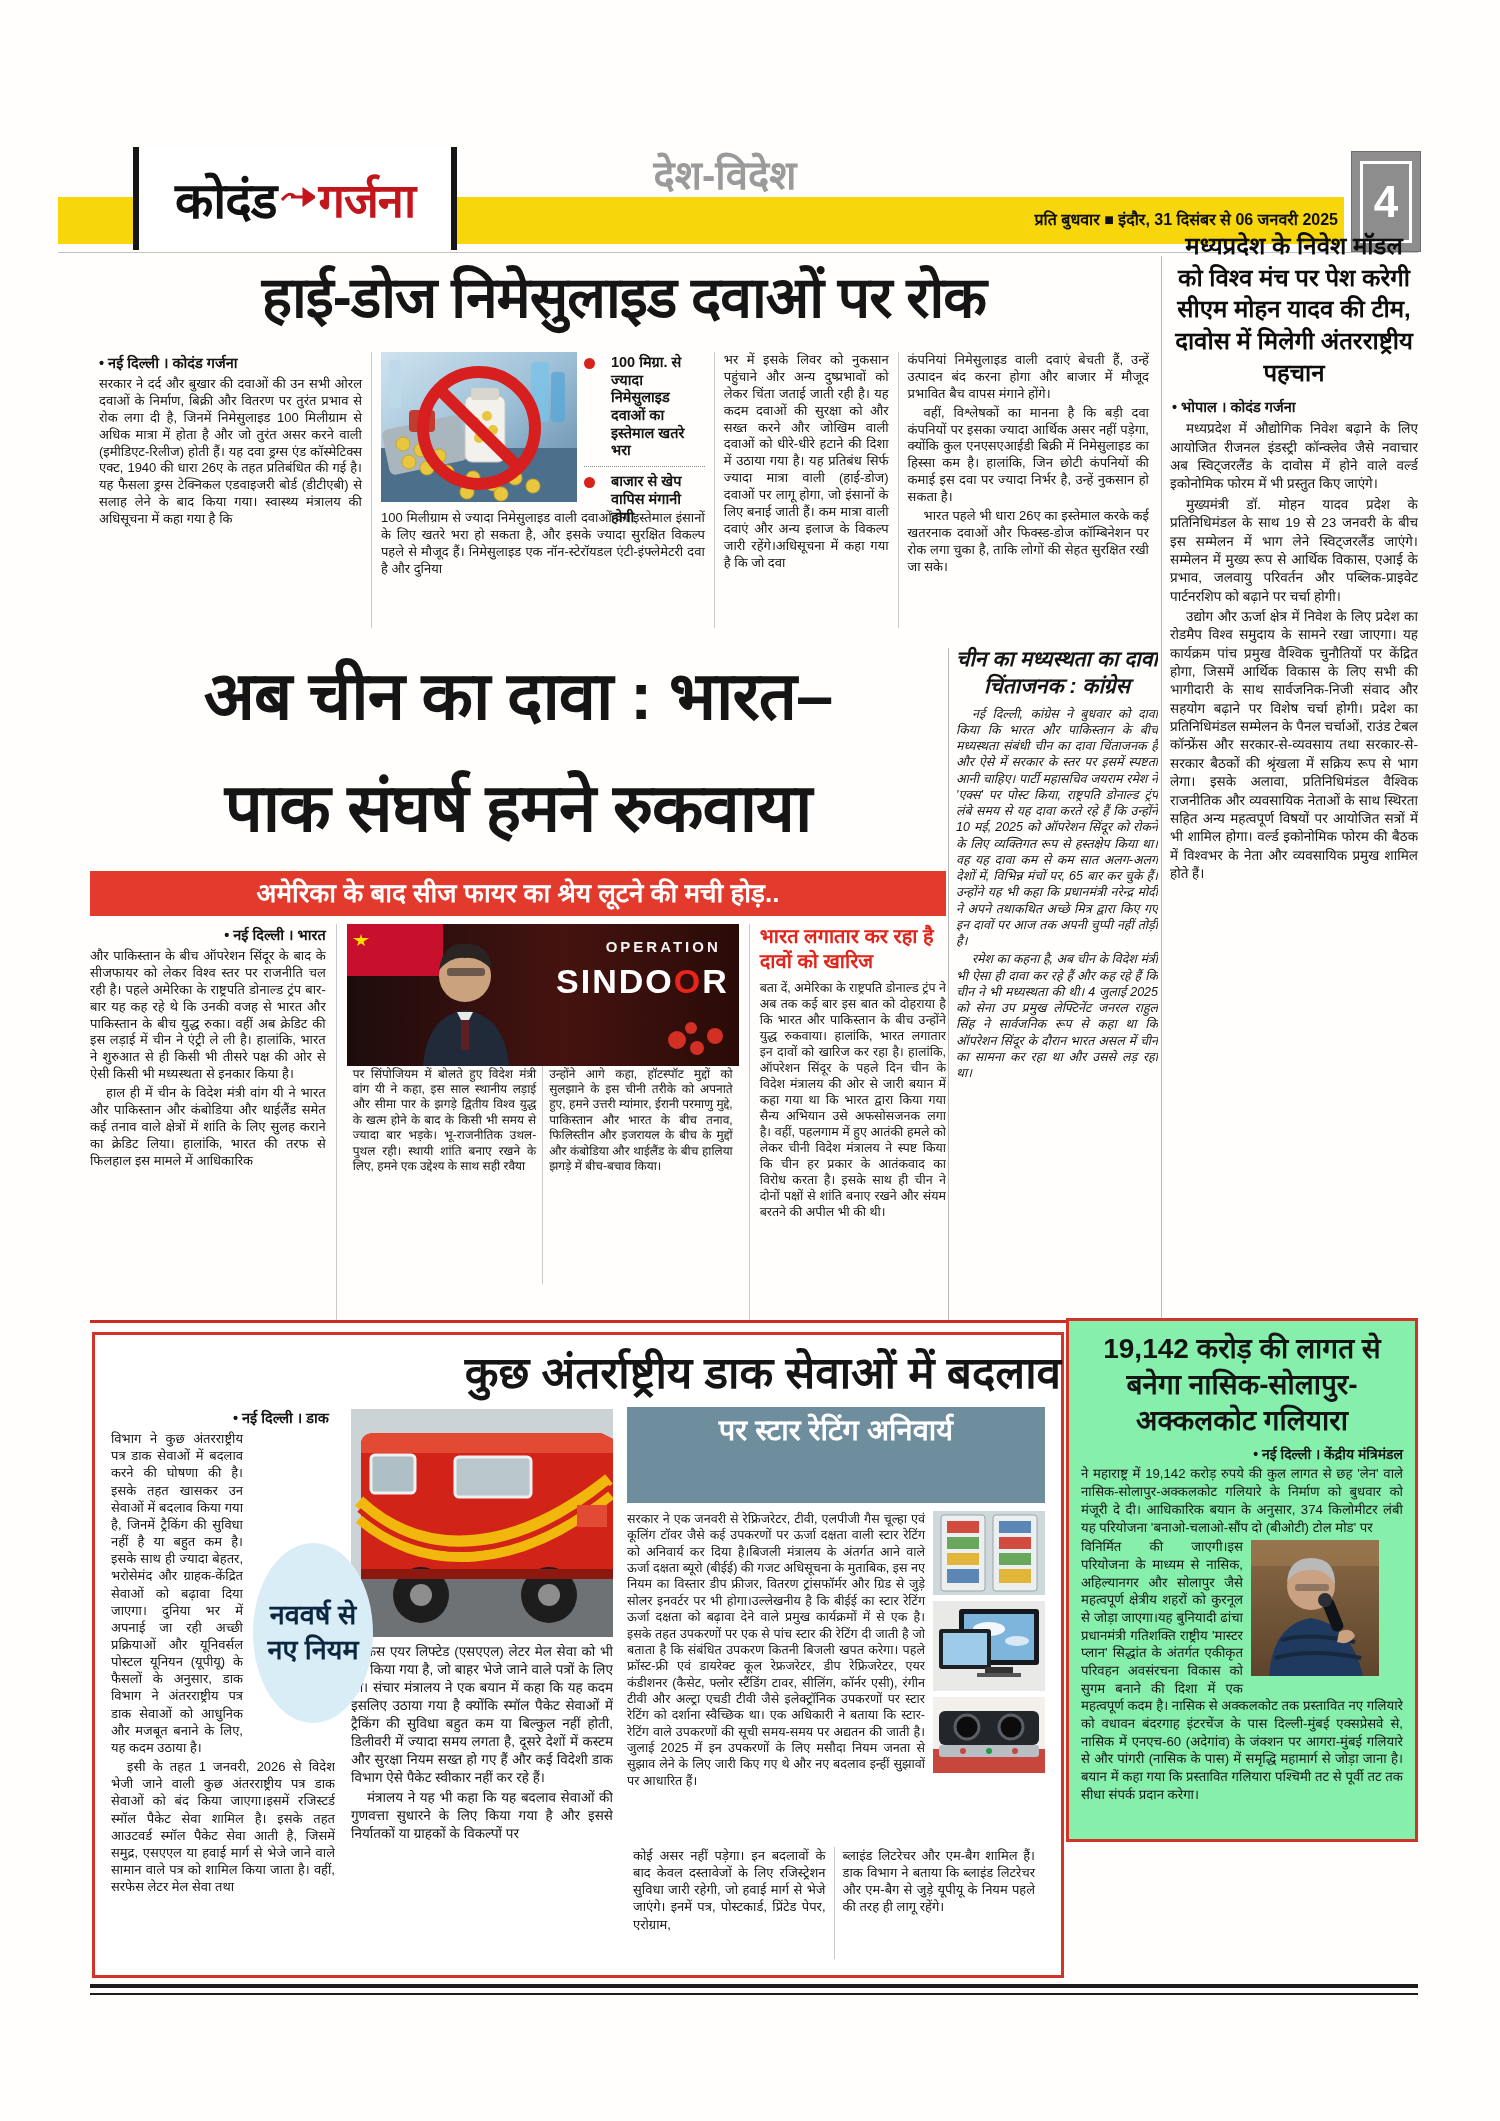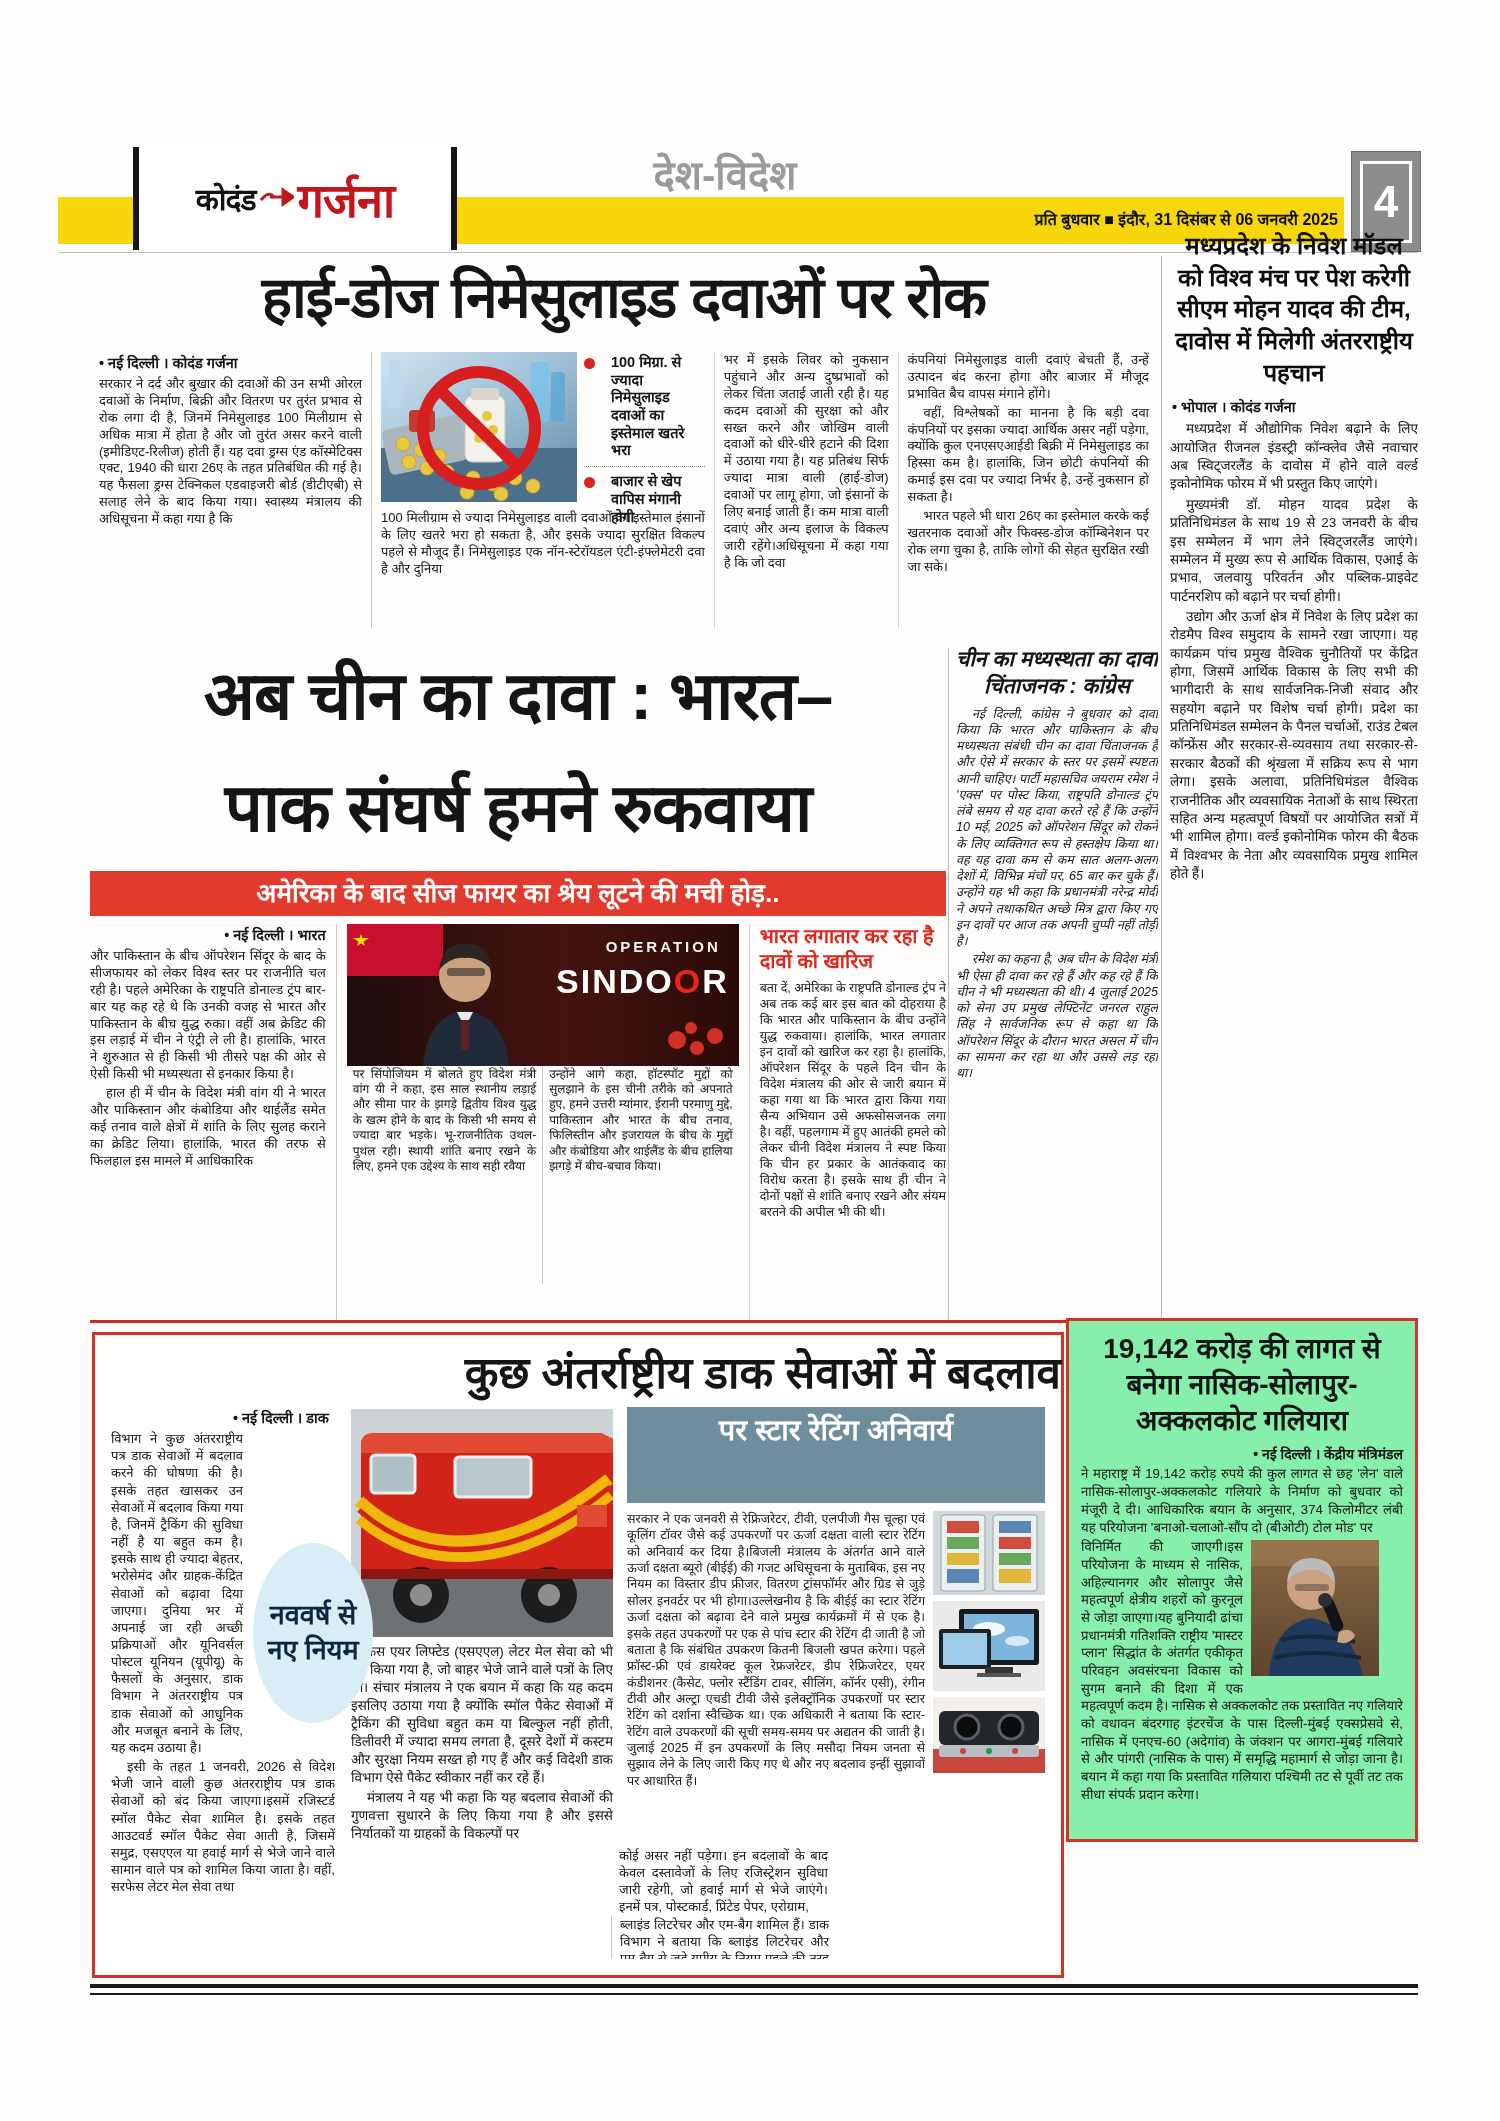--- a/index.html
+++ b/index.html
@@ -9,21 +9,21 @@
   .jus{text-align:justify;}
   .hide{overflow:hidden;}
   p{margin:0 0 2px 0;}
   p.ind{text-indent:16px;}
 
   
   .band{left:58px;top:197px;width:1286px;height:47px;background:#f7d70b;}
   .logo-box{left:133px;top:147px;width:312px;height:103px;background:#fff;
             border-left:6px solid #161616;border-right:6px solid #161616;
             display:flex;align-items:center;justify-content:center;gap:4px;}
-  .logo-black{font-size:30px;font-weight:900;color:#111;letter-spacing:-1px;}
+  .logo-black{font-size:50px;font-weight:900;color:#111;letter-spacing:-1px;}
   .logo-red{font-size:47px;font-weight:900;color:#c3161c;letter-spacing:-1px;}
   .section-title{left:560px;top:146px;width:330px;text-align:center;font-size:40px;font-weight:bold;color:#9a9a9a;}
   .dateline{left:830px;top:208px;width:508px;text-align:right;font-size:16px;font-weight:bold;color:#101010;}
   .page-badge{left:1351px;top:151px;width:68px;height:99px;background:#8d8d8d;border:1px solid #6e6e6e;
               display:flex;align-items:center;justify-content:center;}
   .page-badge-inner{width:46px;height:76px;border:3px solid #fff;color:#fff;font-size:44px;font-weight:bold;
                     display:flex;align-items:center;justify-content:center;}
   .header-rule{left:58px;top:252px;width:1360px;height:1px;background:#c2c2c2;}
 
   
@@ -83,21 +83,21 @@
   .nv-spacer{float:right;width:92px;height:180px;margin:134px -6px 6px 6px;}
   .nv-badge{left:158px;top:208px;width:120px;height:180px;border-radius:50%;background:#d8edf6;
             display:flex;align-items:center;justify-content:center;text-align:center;
             color:#0b2740;font-size:27px;line-height:1.3;font-weight:900;padding:6px;box-sizing:border-box;z-index:4;}
   .p-van{left:256px;top:74px;width:262px;height:228px;}
   .p-col2{left:256px;top:308px;width:262px;height:314px;font-size:13.5px;line-height:1.33;overflow:hidden;}
   .slate-head{left:532px;top:72px;width:418px;height:96px;background:#6f8e9d;color:#fff;
               font-weight:900;text-align:center;font-size:29px;line-height:46px;}
   .star-body{left:532px;top:176px;width:418px;height:328px;font-size:12.6px;line-height:1.3;overflow:hidden;}
   .thumbs{float:right;width:112px;margin:0 0 4px 8px;display:flex;flex-direction:column;gap:6px;}
-  .p-cont{left:516px;top:512px;width:418px;height:112px;display:flex;overflow:hidden;flex-direction:column;}
+  .p-cont{left:530px;top:512px;width:418px;height:112px;display:flex;overflow:hidden;}
   .p-cont .cc{width:50%;font-size:13px;line-height:1.32;padding:0 8px;}
   .p-cont .cc + .cc{border-left:1px solid #c9c9c9;}
 
   .corridor-box{left:1066px;top:1318px;width:352px;height:524px;border:3px solid #d2342a;background:#86efac;
                 padding:8px 12px;box-sizing:border-box;overflow:hidden;}
   .corridor-box h2{margin:2px 0 6px 0;font-size:28px;line-height:1.28;font-weight:900;text-align:center;}
   .c-byline{text-align:right;font-size:14px;font-weight:bold;margin-bottom:2px;}
   .corridor-box .bodytxt{font-size:13.2px;line-height:1.34;}
   .speaker{float:right;width:128px;height:136px;margin:2px 24px 4px 8px;}
 

